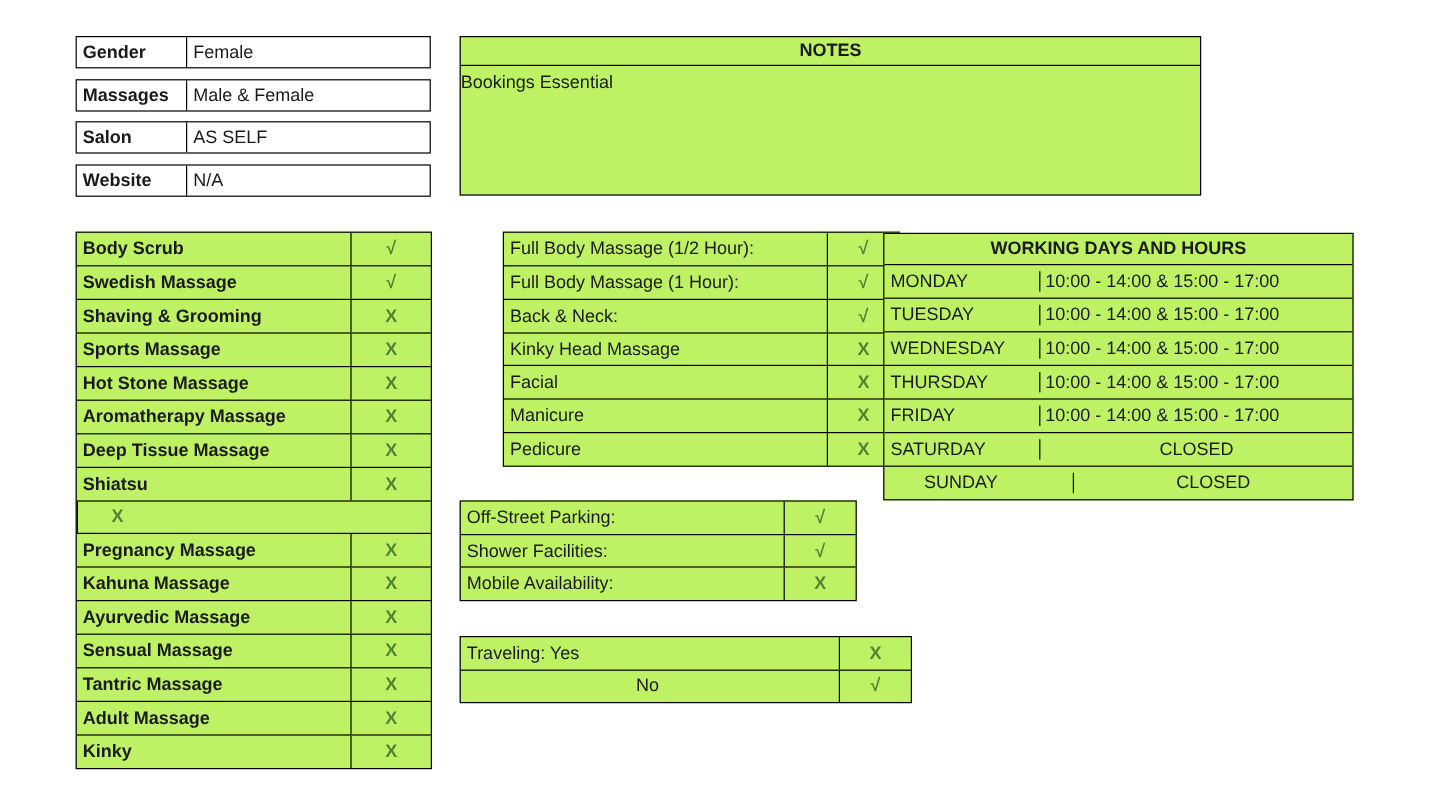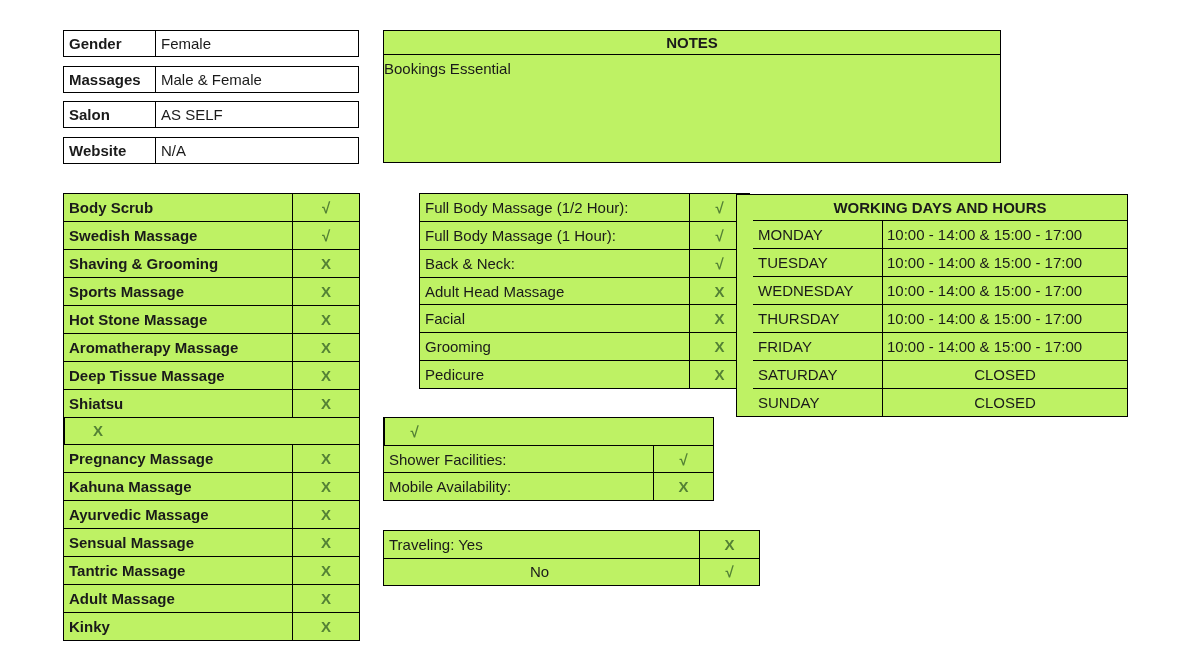--- a/index.html
+++ b/index.html
@@ -82,30 +82,30 @@
   #services .cell-mark { width: 67px; }
   #treatments { left: 383px; top: 193px; width: 331px; height: 196px; margin-left: 36px; }
   #facilities { left: 383px; top: 417px; width: 331px; height: 84px; }
   #traveling  { left: 383px; top: 530px; width: 377px; height: 56px; }
   #treatments .cell-mark, #facilities .cell-mark, #traveling .cell-mark { width: 60px; }
 
   
   #hours {
     left: 736px; top: 194px; width: 392px; height: 223px;
     border: 1px solid #000;
-    display: flex; flex-direction: column; padding-left: 16px;
+    display: flex; flex-direction: column;
   }
   #hours .hours-header {
     height: 26px;
     border-bottom: 1px solid #000;
     display: flex; align-items: center; justify-content: center;
     font-weight: bold;
   }
-  #hours .h-row { display: flex; flex: 1; border-bottom: 1px solid #000; }
-  #hours .h-row:last-child { border-bottom: none; }
+  #hours .h-row { display: flex; flex: 1; border-bottom: 1px solid #000; align-items: center; }
+  #hours .h-row:last-child { border-bottom: none; margin-left: 28px; }
   #hours .cell-day {
     width: 130px;
     border-right: 1px solid #000;
     display: flex; align-items: center;
     padding-left: 5px;
   }
   #hours .cell-hours {
     flex: 1;
     display: flex; align-items: center;
     padding-left: 4px;
@@ -212,39 +212,40 @@
     </div>
     <div class="t-row">
       <div class="cell-label">Full Body Massage (1 Hour):</div>
       <div class="cell-mark">√</div>
     </div>
     <div class="t-row">
       <div class="cell-label">Back &amp; Neck:</div>
       <div class="cell-mark">√</div>
     </div>
     <div class="t-row">
-      <div class="cell-label">Adult Head Massage</div>
+      <div class="cell-label">Kinky Head Massage</div>
       <div class="cell-mark">X</div>
     </div>
     <div class="t-row">
       <div class="cell-label">Facial</div>
       <div class="cell-mark">X</div>
     </div>
     <div class="t-row">
-      <div class="cell-label">Grooming</div>
+      <div class="cell-label">Manicure</div>
       <div class="cell-mark">X</div>
     </div>
     <div class="t-row">
       <div class="cell-label">Pedicure</div>
       <div class="cell-mark">X</div>
     </div>
   </div>
 
   <div id="facilities" class="box check-table">
     <div class="t-row">
+      <div class="cell-label">Off-Street Parking:</div>
       <div class="cell-mark">√</div>
     </div>
     <div class="t-row">
       <div class="cell-label">Shower Facilities:</div>
       <div class="cell-mark">√</div>
     </div>
     <div class="t-row">
       <div class="cell-label">Mobile Availability:</div>
       <div class="cell-mark">X</div>
     </div>

